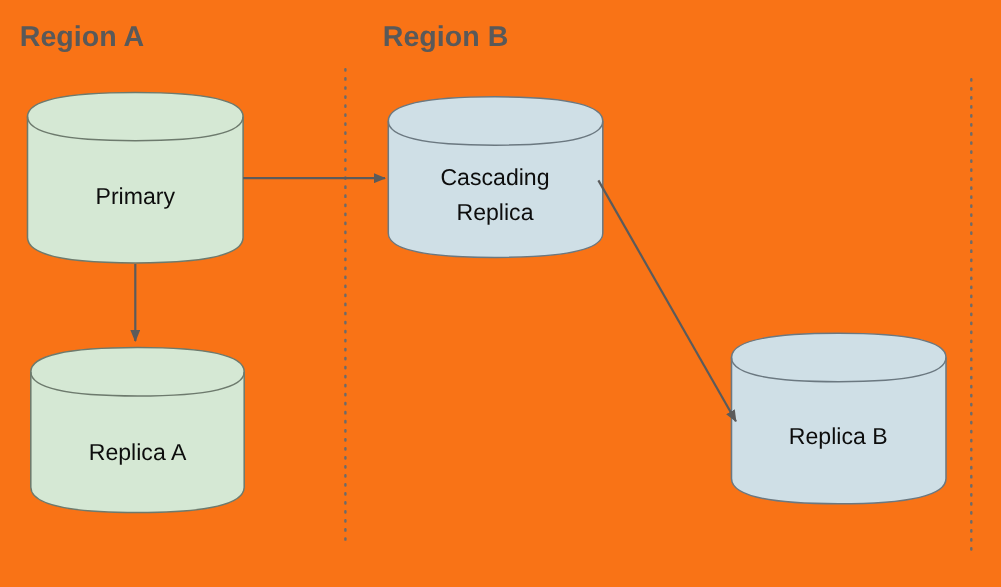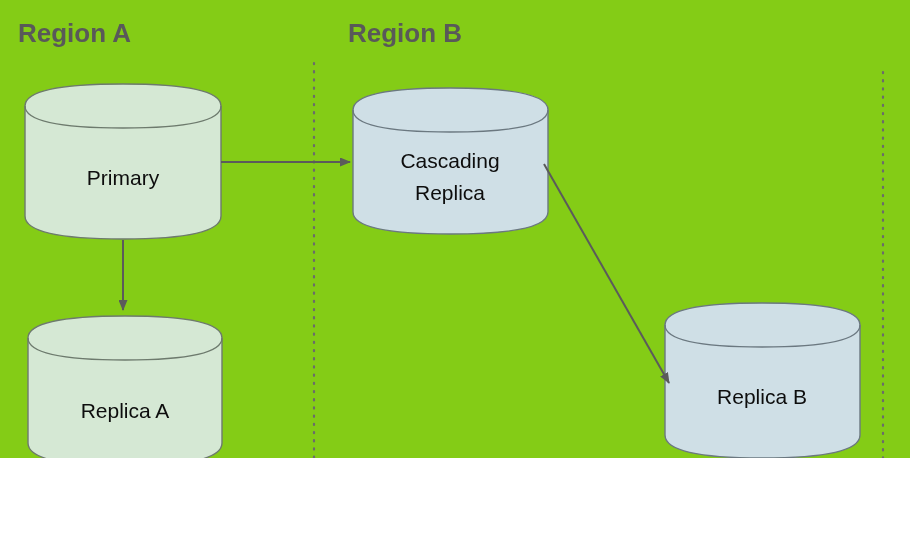--- a/index.html
+++ b/index.html
@@ -7,22 +7,22 @@
     margin: 0;
     padding: 0;
     background: #ffffff;
   }
   body {
     font-family: "Liberation Sans", sans-serif;
   }
   #canvas {
     position: relative;
     width: 910px;
-    height: 458px;
-    background: #84cc16;
+    height: 534px;
+    background: #f97316;
     overflow: hidden;
   }
   #diagram-svg {
     position: absolute;
     left: 0;
     top: 0;
     width: 910px;
     height: 534px;
   }
   .region-label {

